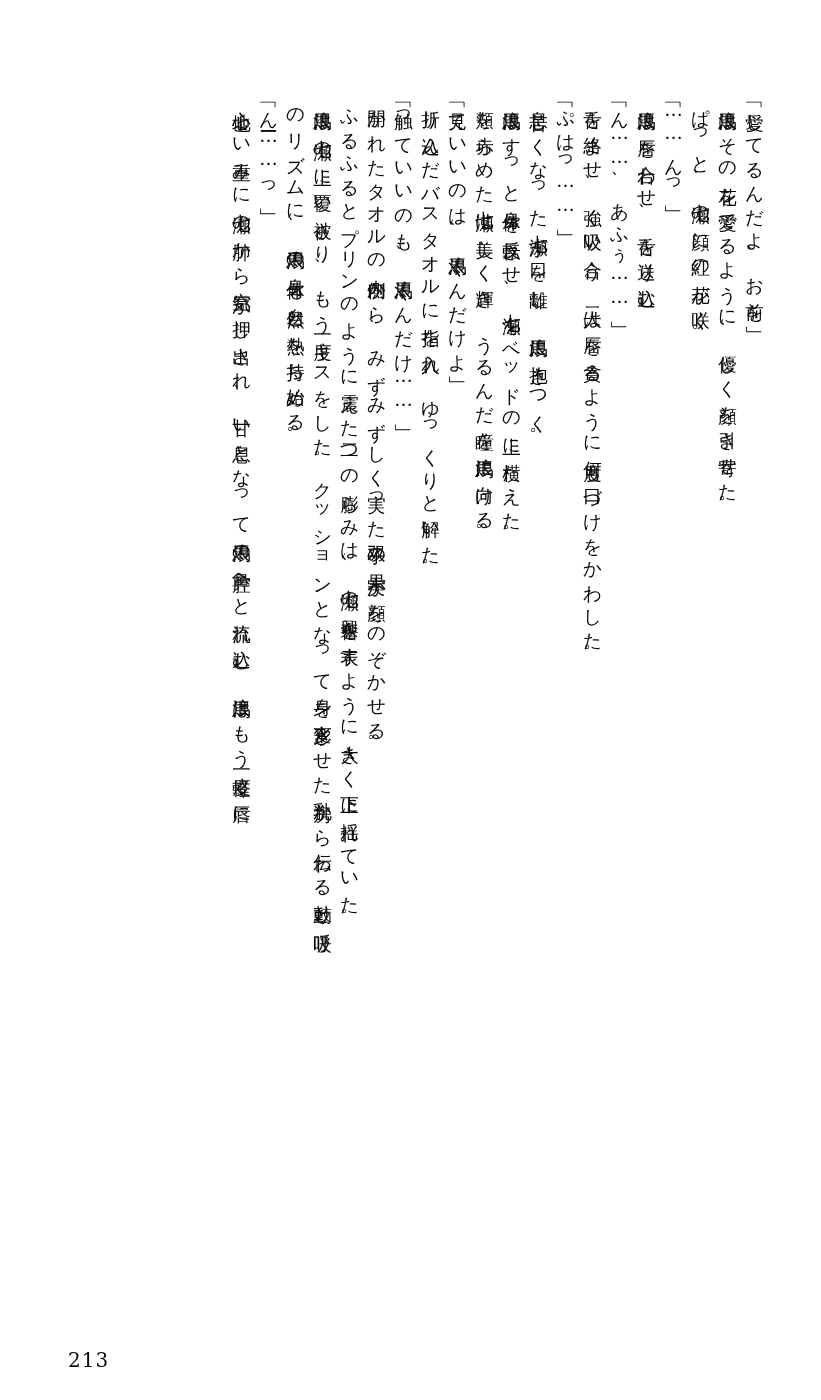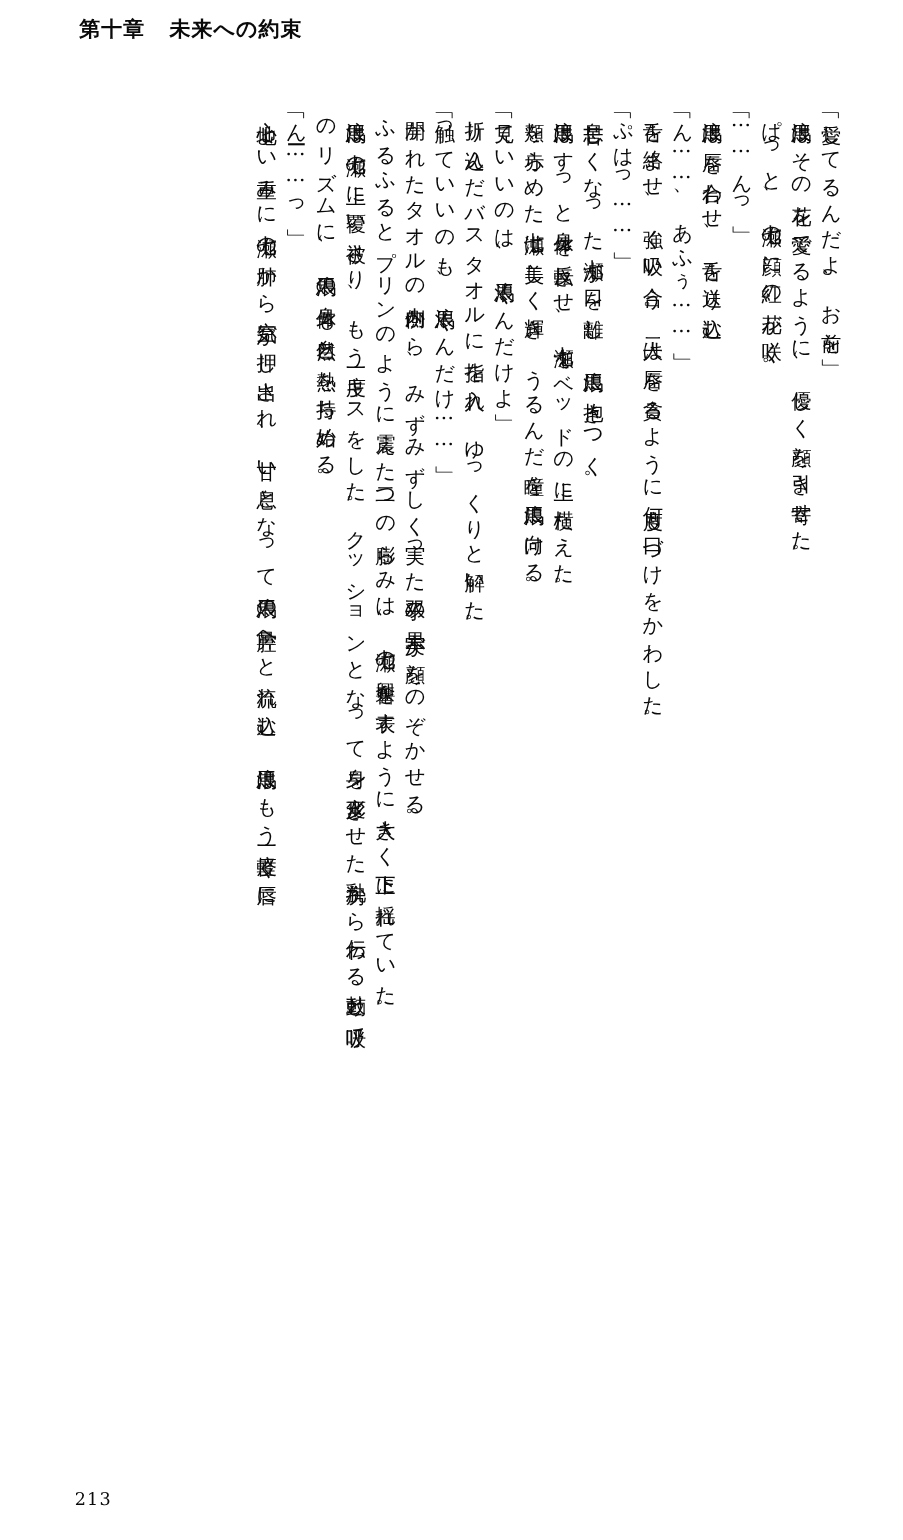--- a/index.html
+++ b/index.html
@@ -62,33 +62,30 @@
     white-space: nowrap;
     font-family: "DejaVu Serif", "Liberation Serif", serif;
     font-weight: 500;
   }
 
   
   .page-number {
     position: absolute;
     left: 68px;
     bottom: 28px;
-    font-size: 16px;
+    font-size: 20px;
     letter-spacing: 1px;
     font-family: "DejaVu Serif", "Liberation Serif", serif;
   }
 </style>
 </head>
 <body>
 
 <div class="page">
 
-  <div class="chapter-header">
-    <span class="chapter-num">第十章</span><span class="chapter-ttl">未来への約束</span>
-  </div>
 
   <div class="body-area">
     <div class="vline">「愛してるんだよ、お前を」</div>
     <div class="vline">浪馬はその花を愛でるように、優しく顔を引き寄せた。</div>
     <div class="vline">ぱっと、七瀬の顔に紅の花が咲く。</div>
     <div class="vline">「……んっ」</div>
     <div class="vline">浪馬は唇を合わせ、舌を送り込む。</div>
     <div class="vline">「ん……、あふぅ……」</div>
     <div class="vline">舌を絡ませ、強く吸い合う。二人は唇を貪るように何度も口づけをかわした。</div>
     <div class="vline">「ぷはっ……」</div>

